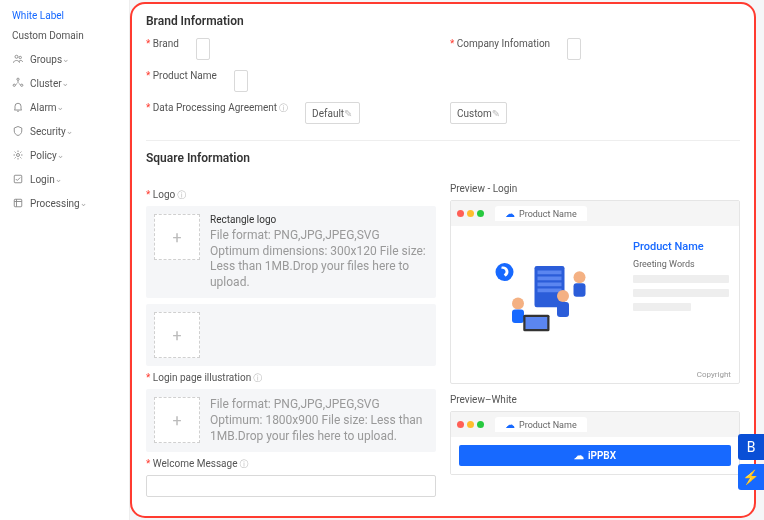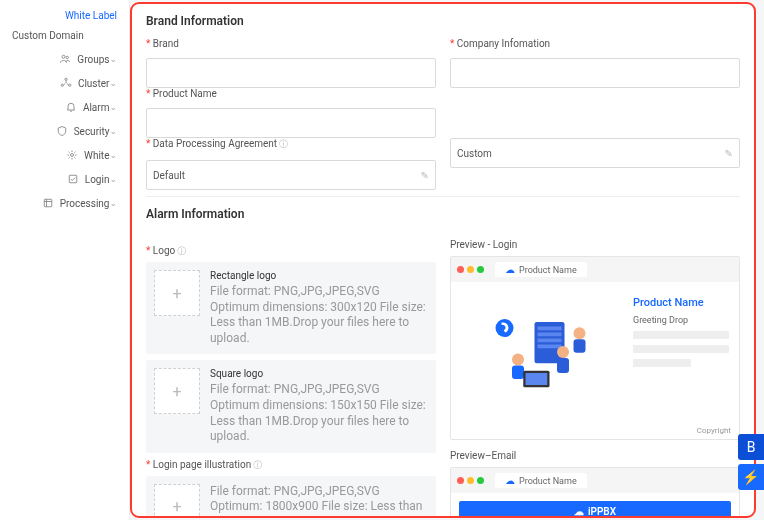--- a/index.html
+++ b/index.html
@@ -1,35 +1,35 @@
 <!DOCTYPE html>
 <html><head>
 <meta charset="utf-8">
 <style>
 *{box-sizing:border-box;margin:0;padding:0;font-family:-apple-system,BlinkMacSystemFont,"Segoe UI",Roboto,sans-serif}
 body{background:#f5f6f8;font-size:11px;color:#333;width:764px;height:520px;overflow:hidden;position:relative}
 .layout{display:flex;height:100%}
 .sidebar{width:130px;background:#fff;padding:4px 0;border-right:1px solid #eee}
-.sb-item{display:flex;align-items:center;justify-content:flex-end;padding:6px 12px;cursor:pointer;font-size:10px;color:#555}
+.sb-item{display:flex;align-items:center;justify-content:flex-start;padding:6px 12px;cursor:pointer;font-size:10px;color:#555}
 .sb-item.active{color:#1769ff}
 .sb-item .lft{display:flex;align-items:center;gap:6px}
 .sb-icon{width:12px;height:12px;display:inline-flex;align-items:center;justify-content:center;color:#888}
 .sb-icon svg{width:12px;height:12px}
 .chev{color:#aaa;font-size:9px}
 .sb-sub{padding-left:12px;font-size:10px;color:#555;padding-top:3px;padding-bottom:6px;cursor:pointer}
 .main{flex:1;padding:2px 0 0 0;overflow:hidden}
-.panel{border:2px solid #ff3b30;border-radius:9px;margin:0 8px 0 0;background:#fff;height:516px;overflow:hidden}
+.panel{border:2px solid #ff3b30;border-radius:15px;margin:0 8px 0 0;background:#fff;height:516px;overflow:hidden}
 .section{padding:10px 14px 6px}
 .sec-title{font-size:12px;font-weight:600;color:#333;margin-bottom:10px}
 .row{display:flex;gap:14px}
-.field{flex:1;display:flex;flex-direction:column;gap:9px;}
+.field{flex:1;display:flex;flex-direction:row;gap:17px;margin-bottom:10px}
 .label{font-size:10px;color:#555}
 .req::before{content:"* ";color:#ff3b30}
 .help-ic{color:#bbb;margin-left:2px;font-size:9px}
-.input{height:30px;border:1px solid #d9d9d9;border-radius:2px;background:#fff;padding:0 6px;font-size:10px;display:flex;align-items:center;justify-content:space-between;color:#555}
+.input{height:22px;border:1px solid #d9d9d9;border-radius:2px;background:#fff;padding:0 6px;font-size:10px;display:flex;align-items:center;justify-content:space-between;color:#555}
 .input .ed{color:#bbb}
 .hr{height:1px;background:#eee;margin:0 14px}
 .other{display:flex;gap:14px;padding:8px 14px}
 .left-col{flex:1;min-width:0}
 .right-col{flex:1;min-width:0}
 .upload-item{background:#f5f6f8;border-radius:2px;padding:8px;display:flex;gap:10px;margin-bottom:6px}
 .upload-box{width:46px;height:46px;border:1px dashed #d0d0d0;background:#fff;display:flex;align-items:center;justify-content:center;color:#bbb;font-size:16px;cursor:pointer}
 .upload-txt{flex:1;font-size:9px;color:#555}
 .upload-txt .ut-title{font-size:10px;color:#333;margin-bottom:3px}
 .upload-txt .ut-desc{color:#999;font-size:12px;line-height:1.3}
@@ -118,21 +118,21 @@
       <span class="chev">⌄</span>
     </div>
     <div class="sb-item">
       <span class="lft">
           <span class="sb-icon">
             <svg viewBox="0 0 16 16" fill="none" stroke="currentColor" stroke-width="1.2">
               <circle cx="8" cy="8" r="2"></circle>
               <path d="M8 2v2M8 12v2M2 8h2M12 8h2M3.5 3.5l1.4 1.4M11.1 11.1l1.4 1.4M3.5 12.5l1.4-1.4M11.1 4.9l1.4-1.4"></path>
             </svg>
           </span>
-          <span>White</span>
+          <span>Policy</span>
         </span>
       <span class="chev">⌄</span>
     </div>
     <div class="sb-item">
       <span class="lft">
           <span class="sb-icon">
             <svg viewBox="0 0 16 16" fill="none" stroke="currentColor" stroke-width="1.2">
               <rect x="3" y="3" width="10" height="10" rx="1"></rect>
               <path d="M5 8l2 2 4-4"></path>
             </svg>
@@ -190,41 +190,37 @@
                 <span>Custom</span>
                 <span class="ed">✎</span>
               </div>
           </div>
         </div>
       </div>
 
       <div class="hr"></div>
 
       <div class="section" style="padding-bottom:0">
-        <div class="sec-title">Alarm Information</div>
+        <div class="sec-title">Square Information</div>
       </div>
 
       <div class="other">
         <div class="left-col">
           <div class="sub-label req"><span>Logo</span><span class="help-ic">ⓘ</span></div>
 
           <div class="upload-item">
             <div class="upload-box">+</div>
             <div class="upload-txt">
               <div class="ut-title">Rectangle logo</div>
               <div class="ut-desc">File format: PNG,JPG,JPEG,SVG  Optimum dimensions: 300x120 File size: Less than 1MB.Drop your files here to upload.</div>
             </div>
           </div>
 
           <div class="upload-item">
             <div class="upload-box">+</div>
-            <div class="upload-txt">
-              <div class="ut-title">Square logo</div>
-              <div class="ut-desc">File format: PNG,JPG,JPEG,SVG  Optimum dimensions: 150x150 File size: Less than 1MB.Drop your files here to upload.</div>
-            </div>
           </div>
 
           <div class="sub-label req"><span>Login page illustration</span><span class="help-ic">ⓘ</span></div>
 
           <div class="upload-item">
             <div class="upload-box">+</div>
             <div class="upload-txt">
               <div class="ut-desc">File format: PNG,JPG,JPEG,SVG  Optimum: 1800x900 File size: Less than 1MB.Drop your files here to upload.</div>
             </div>
           </div>
@@ -261,31 +257,31 @@
                   <circle cx="108" cy="60" r="8" fill="#f4b183"></circle>
                   <rect x="100" y="68" width="16" height="20" rx="4" fill="#2b5dd9"></rect>
                   <rect x="55" y="85" width="35" height="22" rx="2" fill="#333"></rect>
                   <rect x="58" y="88" width="29" height="16" fill="#5b86f0"></rect>
                   <circle cx="130" cy="35" r="8" fill="#f4b183"></circle>
                   <rect x="122" y="43" width="16" height="18" rx="4" fill="#2b5dd9"></rect>
                 </svg>
               </div>
               <div class="pv-side">
                 <div class="pn">Product Name</div>
-                <div class="gw">Greeting Drop</div>
+                <div class="gw">Greeting Words</div>
                 <div class="bar"></div>
                 <div class="bar"></div>
                 <div class="bar sm"></div>
               </div>
             </div>
             <div class="cp">Copyright</div>
           </div>
 
           <div class="email-prev">
-            <div class="pv-title">Preview–Email</div>
+            <div class="pv-title">Preview–White</div>
             <div class="preview">
               <div class="mac-dots">
                 <span class="dot d-r"></span>
                 <span class="dot d-y"></span>
                 <span class="dot d-g"></span>
                 <div class="pv-tab">
                   <span class="cloud">☁</span>
                   <span>Product Name</span>
                 </div>
               </div>

